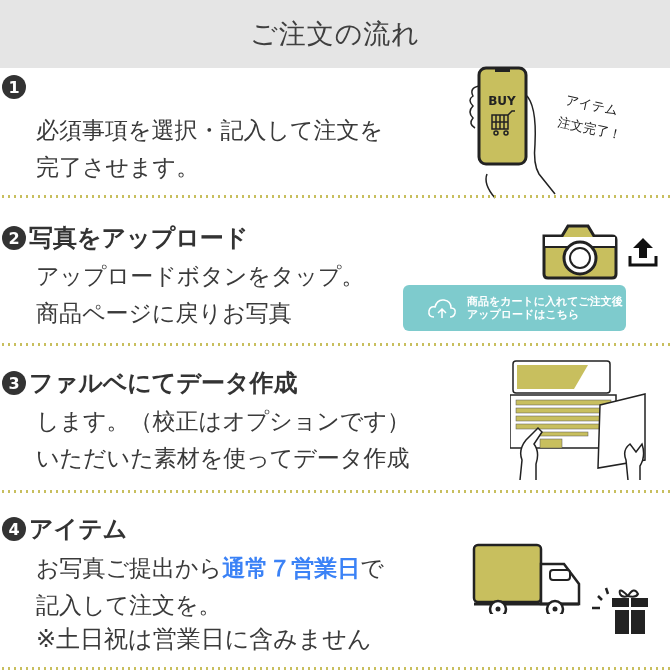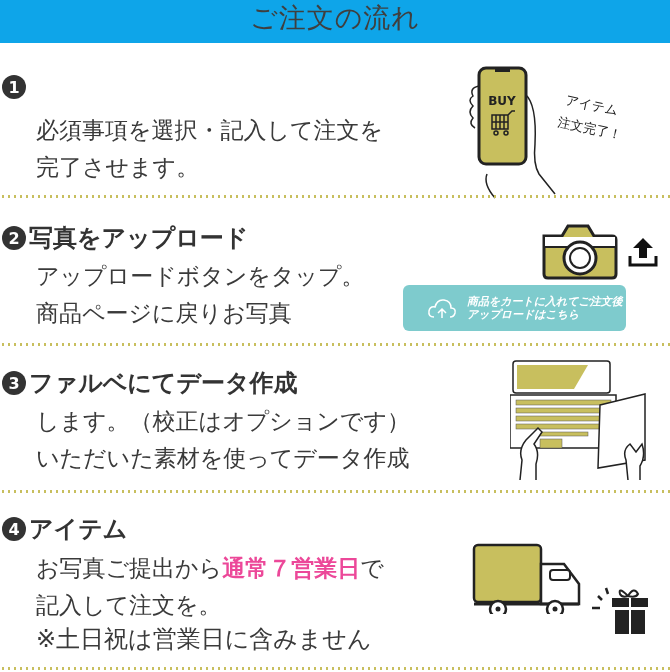--- a/index.html
+++ b/index.html
@@ -1,27 +1,27 @@
 <!DOCTYPE html>
 <html><head>
 <meta charset="utf-8">
 <style>
   html,body{margin:0;padding:0;background:#fff;}
   body{width:670px;height:672px;overflow:hidden;position:relative;font-family:"DejaVu Sans","Liberation Sans",sans-serif;color:#3a3a3a;}
-  .header{position:absolute;left:0;top:0;width:670px;height:43px;background:#0ea5e9;display:flex;align-items:flex-start;justify-content:center;}
+  .header{position:absolute;left:0;top:0;width:670px;height:68px;background:#e5e5e5;display:flex;align-items:center;justify-content:center;}
   .header span{font-size:27px;color:#3f3f3f;letter-spacing:1px;}
   .dots{position:absolute;left:0;width:670px;height:3px;
     background-image:radial-gradient(circle,#c8bf5e 1.2px,transparent 1.4px);
     background-size:6px 3px;background-repeat:repeat-x;}
   .title{position:absolute;left:2px;font-size:24px;font-weight:bold;color:#333;display:flex;align-items:center;white-space:nowrap;}
   .num{display:inline-flex;width:24px;height:24px;border-radius:50%;background:#333;color:#fff;font-size:16px;font-weight:bold;align-items:center;justify-content:center;margin-right:3px;}
   .body{position:absolute;left:36px;font-size:23px;line-height:37px;color:#3a3a3a;white-space:nowrap;}
   .note{font-size:24px;line-height:30px;}
-  b{font-weight:bold;color:#ec4899;}
-  .upload-btn{position:absolute;left:403px;top:285px;width:223px;height:46px;background:#7ecbcd;border-radius:6px;display:flex;align-items:center;color:#fff;cursor:pointer;font-style:italic;}
+  b{font-weight:bold;color:#3b82f6;}
+  .upload-btn{position:absolute;left:403px;top:285px;width:223px;height:46px;background:#7ecbcd;border-radius:6px;display:flex;align-items:center;color:#fff;cursor:pointer;}
   .upload-btn .txt{font-size:11px;line-height:13px;font-weight:bold;margin-left:10px;}
   svg{position:absolute;}
 </style>
 </head>
 <body>
 
 <div class="header">
   <span>ご注文の流れ</span>
 </div>
 

